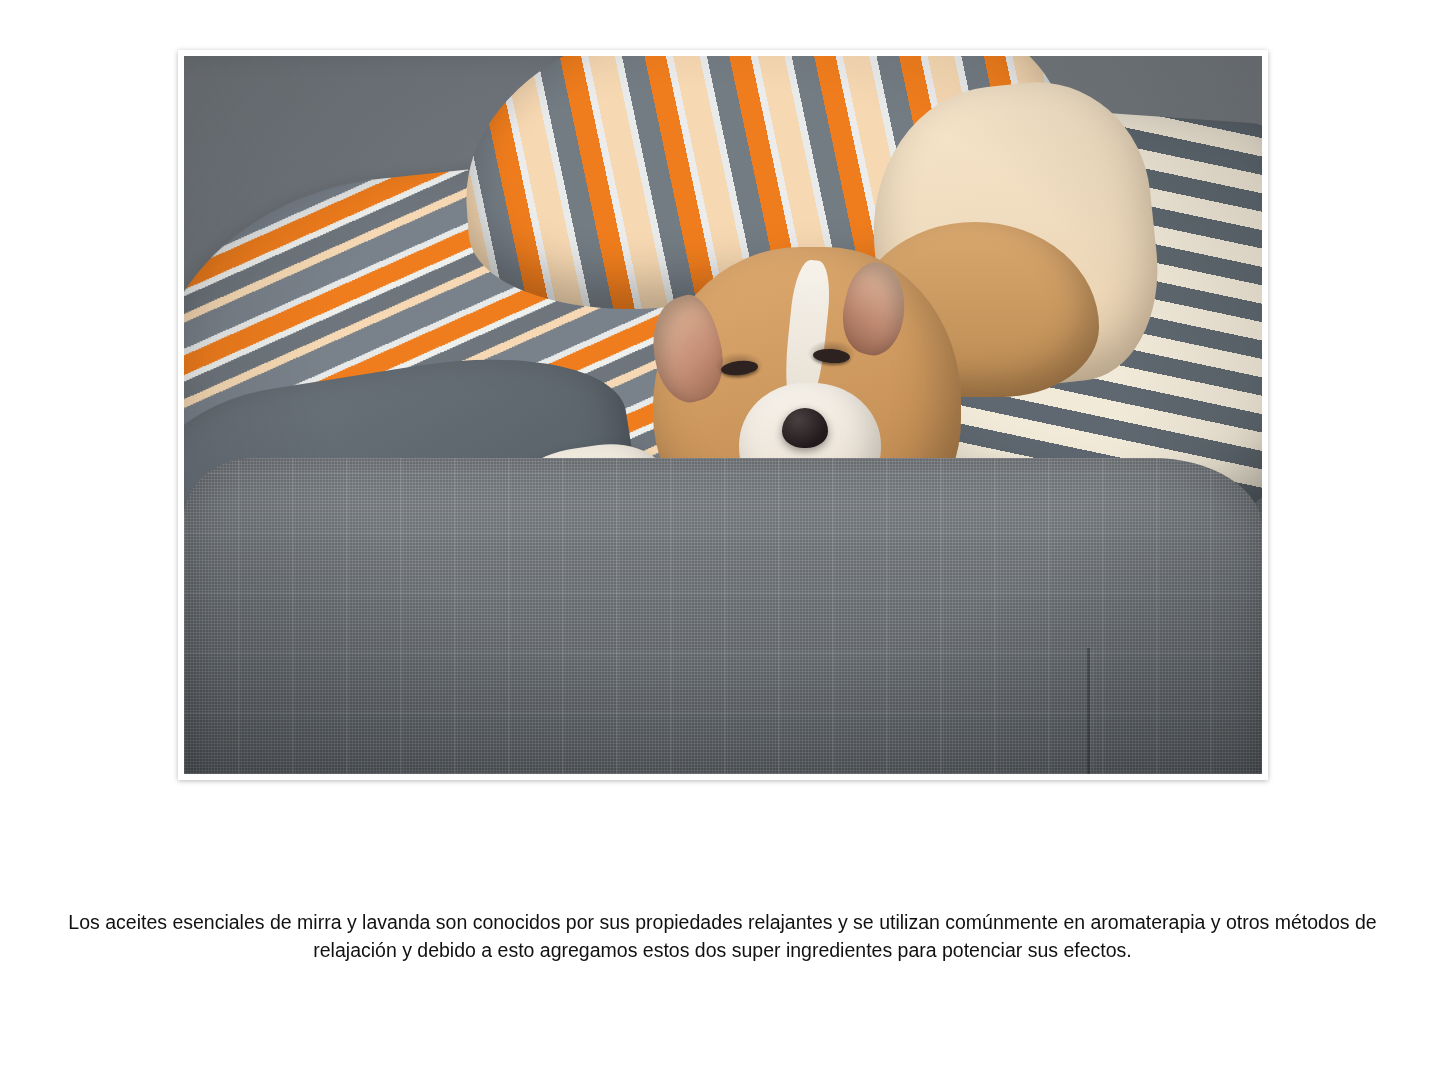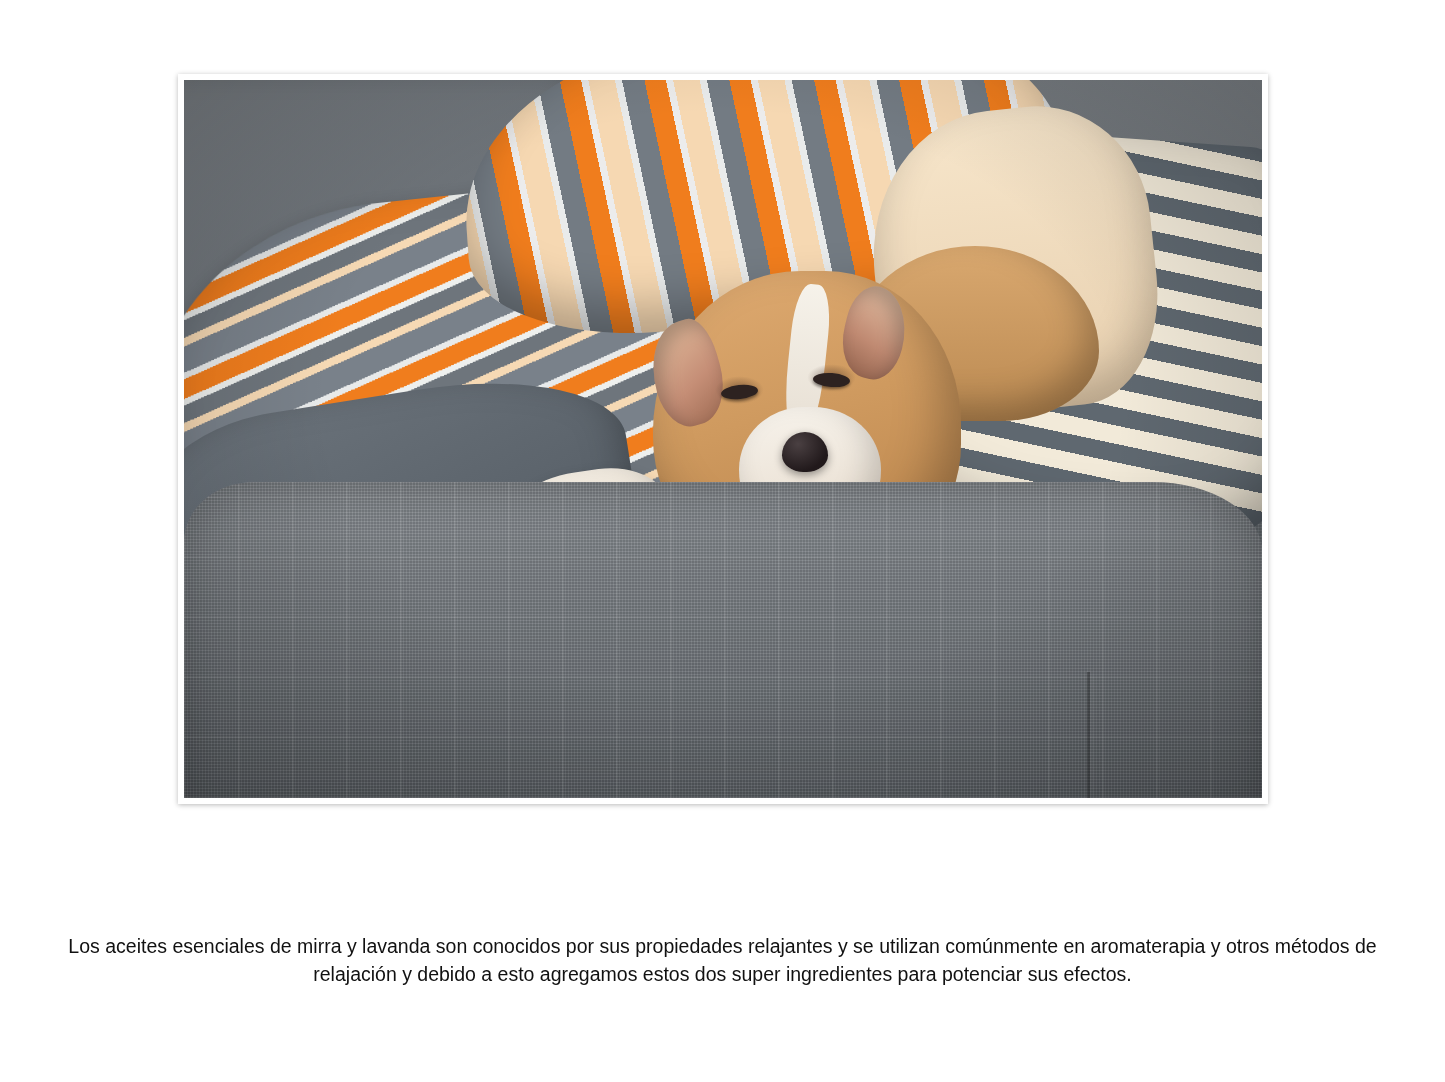--- a/index.html
+++ b/index.html
@@ -15,21 +15,20 @@
   }
 
   .page {
     position: relative;
     width: 1445px;
     height: 880px;
     background: #ffffff;
     display: flex;
     flex-direction: column;
     align-items: center;
-    margin-top: 24px;
   }
 
   .photo-frame {
     position: absolute;
     left: 178px;
     top: 50px;
     width: 1090px;
     height: 730px;
     background: #ffffff;
     padding: 6px;

